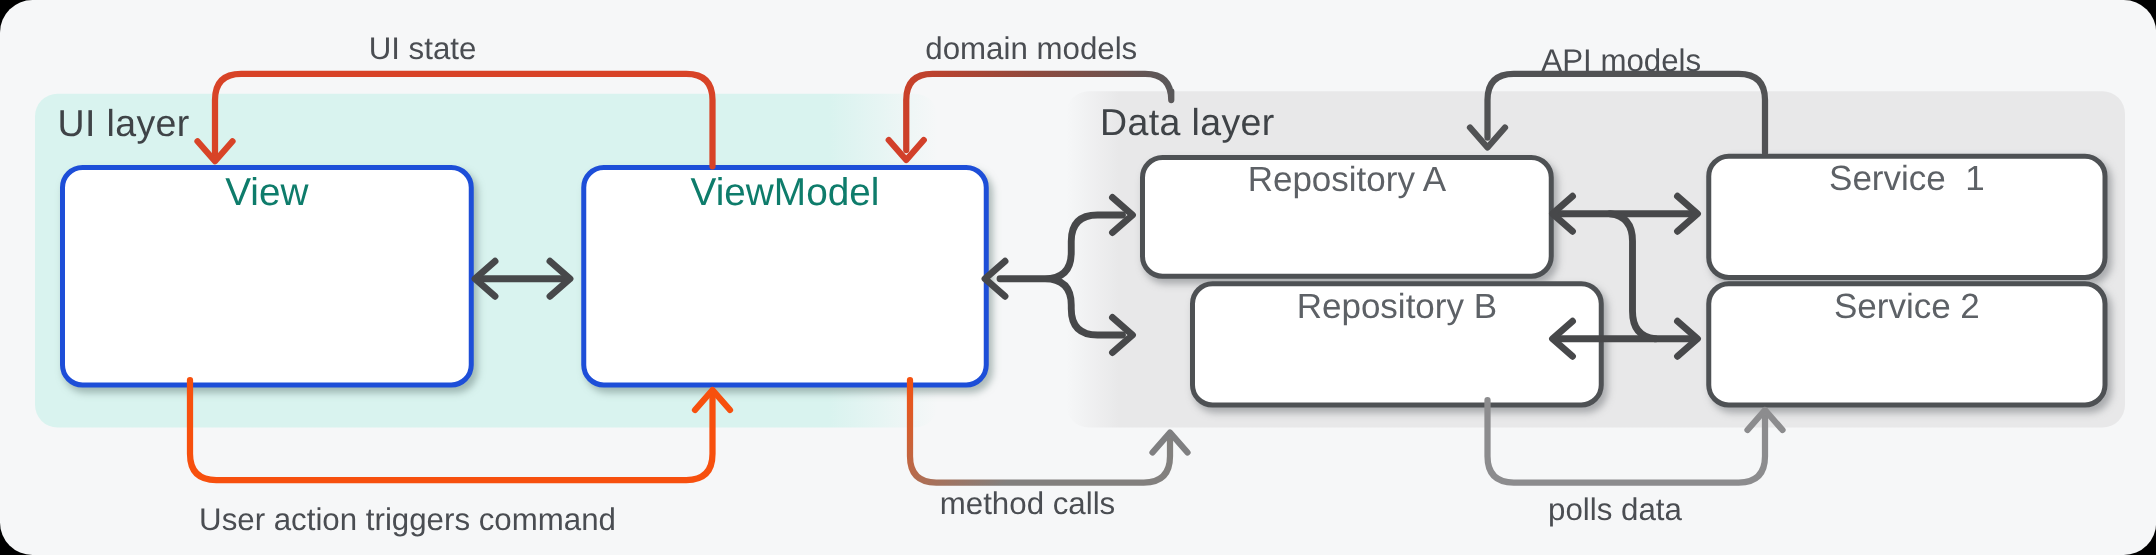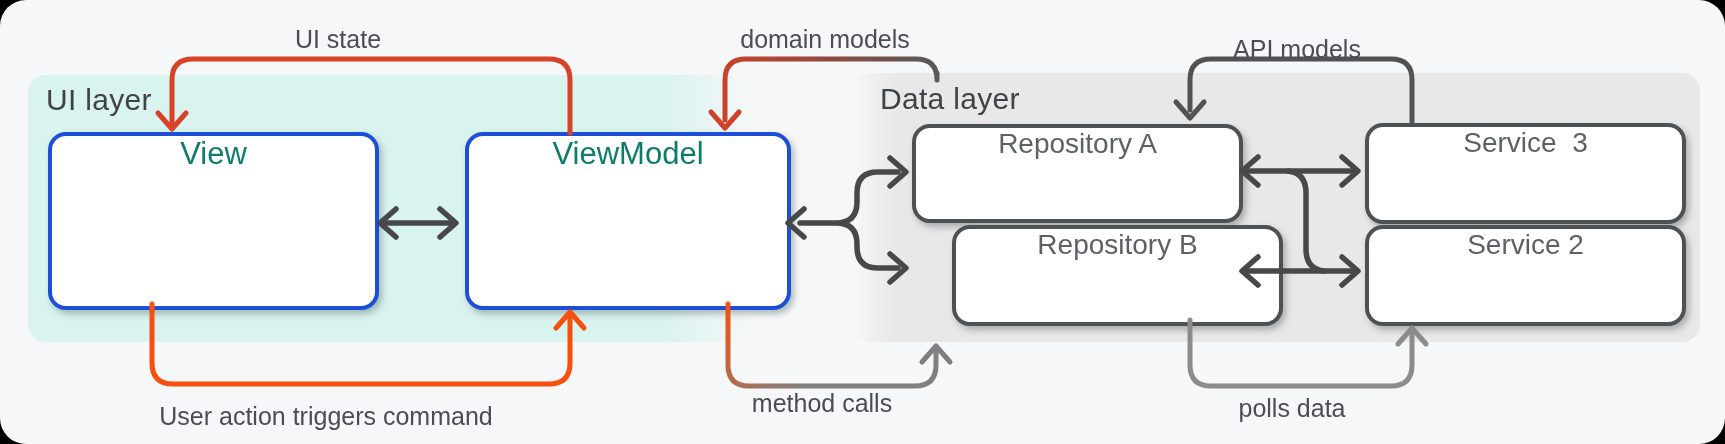--- a/index.html
+++ b/index.html
@@ -49,21 +49,21 @@
     <div class="box teal b-viewmodel">
       <span>ViewModel</span>
     </div>
     <div class="box gray b-repo-a">
       <span>Repository A</span>
     </div>
     <div class="box gray b-repo-b">
       <span>Repository B</span>
     </div>
     <div class="box gray b-service-1">
-      <span>Service  3</span>
+      <span>Service  1</span>
     </div>
     <div class="box gray b-service-2">
       <span>Service 2</span>
     </div>
 
     <svg class="arrows" width="1725" height="444" viewBox="0 0 1725 444">
       <defs>
         <linearGradient id="gradDomain" gradientUnits="userSpaceOnUse" x1="937" y1="59" x2="725" y2="100">
           <stop offset="0" stop-color="#58585a"></stop>
           <stop offset="0.5" stop-color="#8f4a3e"></stop>

